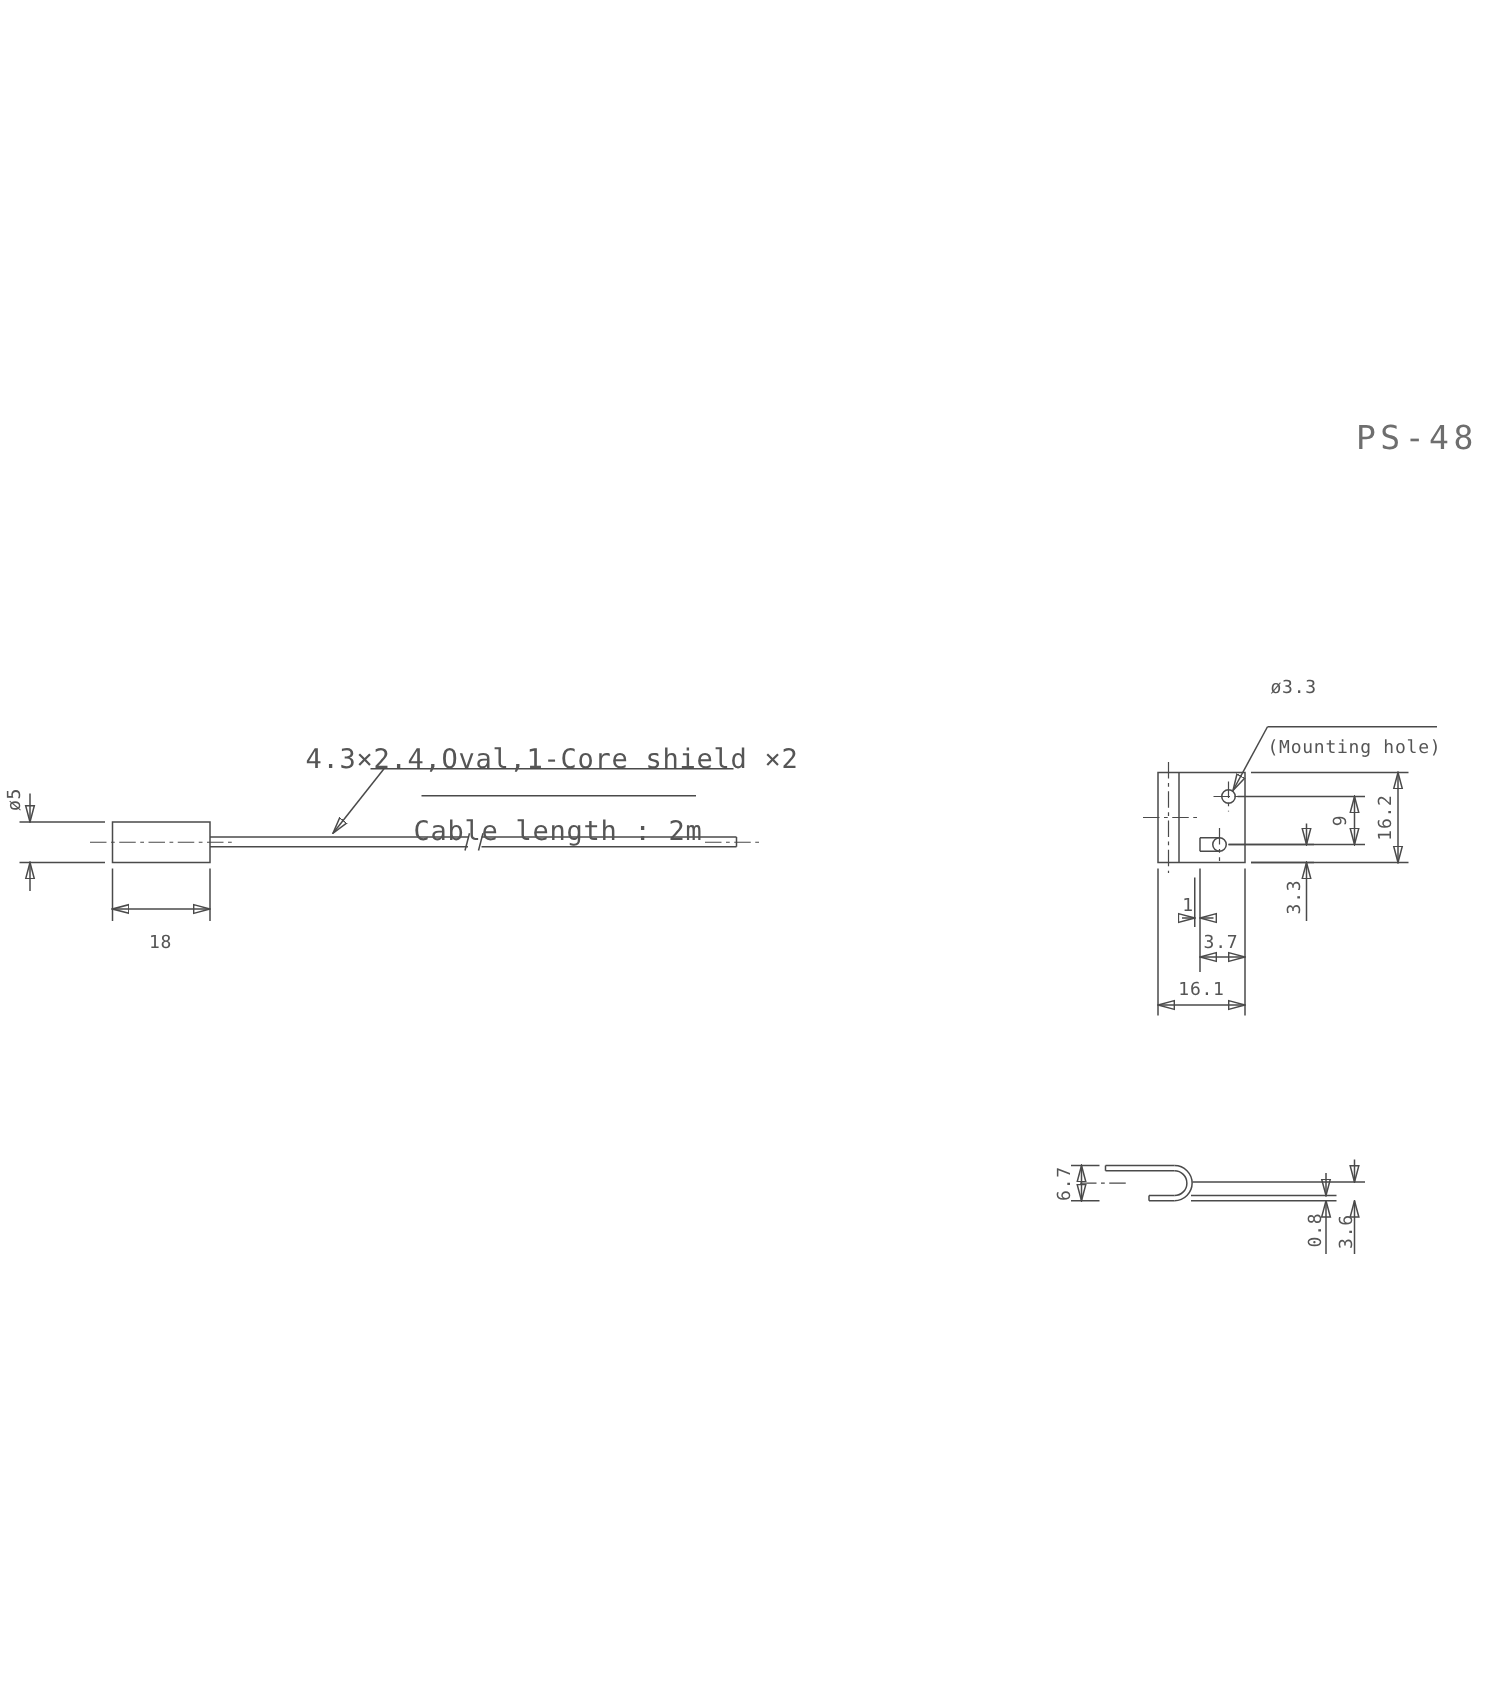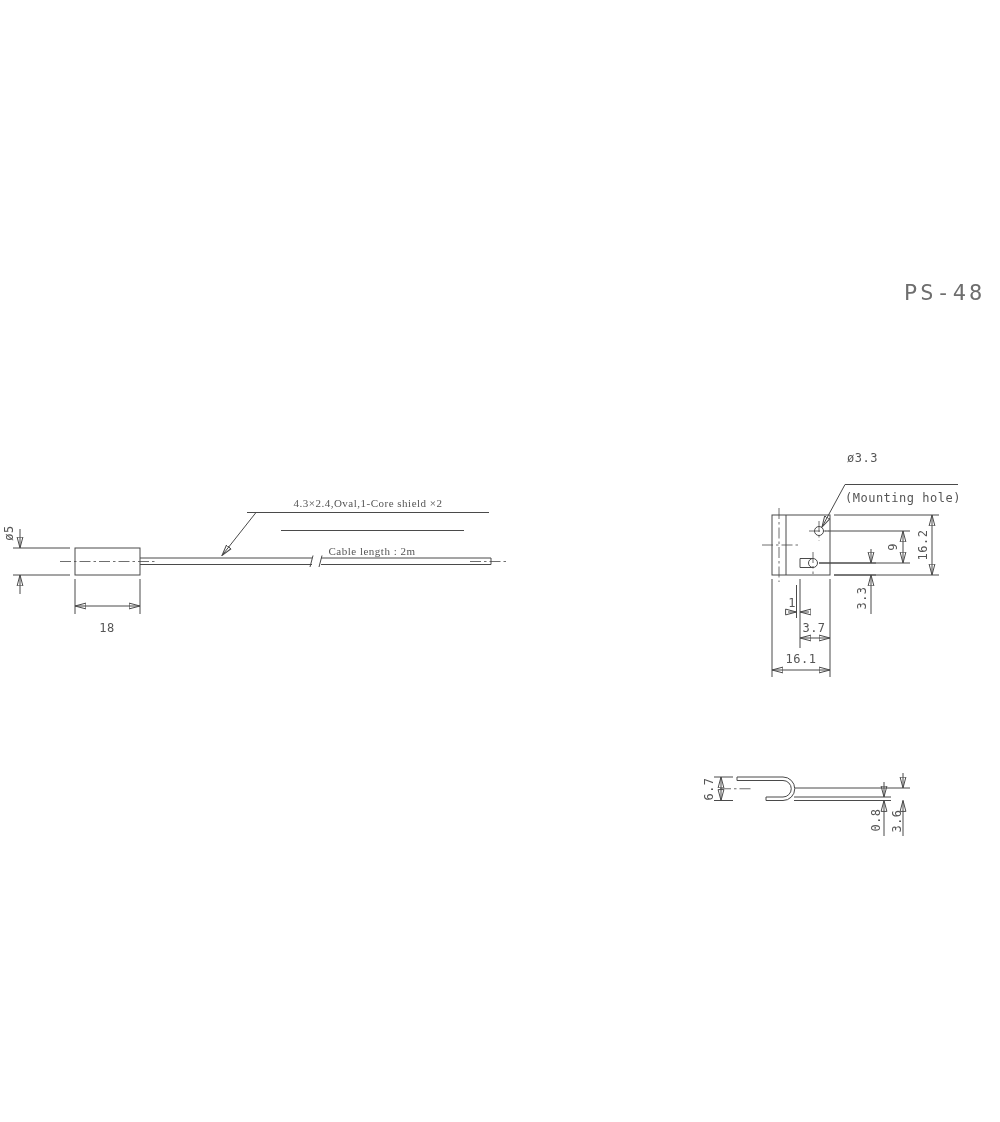--- a/index.html
+++ b/index.html
@@ -34,24 +34,23 @@
   }
   .lbl {
     position: absolute;
     font-size: 12px;
     color: #555555;
     white-space: nowrap;
     letter-spacing: 0.5px;
     line-height: 1.1;
   }
   .lbl.spec {
-    font-size: 11px;
+    font-size: 18px;
     transform: translateX(-50%);
     text-align: right;
-    font-family: Liberation Serif, serif;
   }
   .lbl.ctr {
     transform: translateX(-50%);
   }
   .lbl.rot {
     transform: translate(-50%, -50%) rotate(-90deg);
   }
   .lbl.big {
     font-size: 21px;
     color: #6e6e6e;

